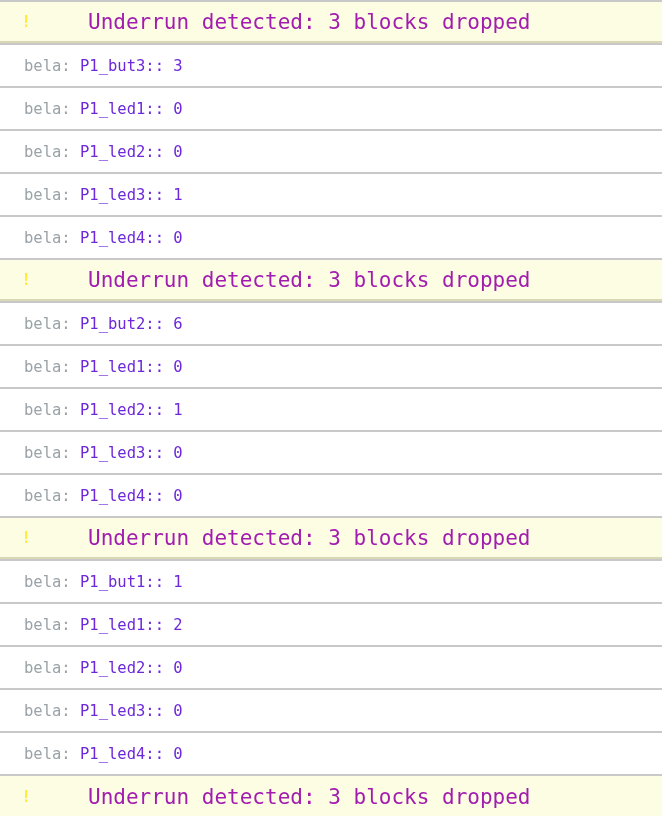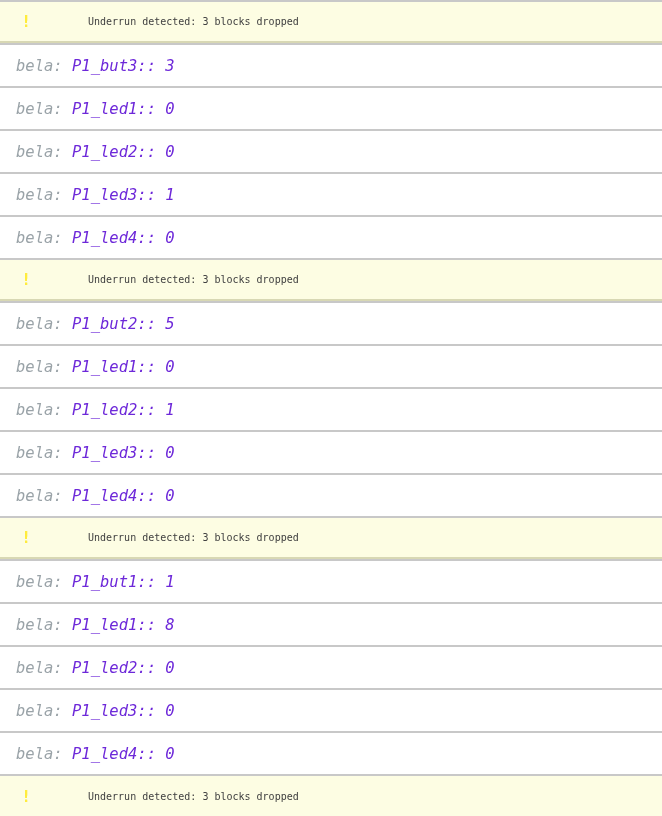--- a/index.html
+++ b/index.html
@@ -30,22 +30,21 @@
     align-items: center;
     border-top: 2px solid #c8c8c8;
     background: #ffffff;
     font-size: 15.5px;
     letter-spacing: 0px;
     white-space: pre;
   }
 
   
   .row-message {
-    padding-left: 16px;
-    font-style: italic;
+    padding-left: 24px;
   }
   .src {
     color: #9aa3a8;
     font-size: 15.5px;
   }
   .msg {
     color: #6d28d9;
     font-size: 15.5px;
   }
 
@@ -60,46 +59,46 @@
   .warn-icon {
     color: #ffec3d;
     font-size: 16px;
     font-weight: bold;
     width: 52px;
     text-align: center;
     flex: 0 0 52px;
     text-shadow: 0 0 0 #ffec3d;
   }
   .warn-text {
-    color: #404040;
-    font-size: 10px;
+    color: #a21caf;
+    font-size: 21px;
     padding-left: 36px;
   }
 
   
   .row:last-child {
     border-bottom: none;
   }
 </style>
 </head>
 <body>
 
 <div id="console-log">
     <div class="row row-warning"><span class="warn-icon">!</span><span class="warn-text">Underrun detected: 3 blocks dropped</span></div>
     <div class="row row-message"><span class="src">bela:</span><span class="src"> </span><span class="msg">P1_but3:: 3</span></div>
     <div class="row row-message"><span class="src">bela:</span><span class="src"> </span><span class="msg">P1_led1:: 0</span></div>
     <div class="row row-message"><span class="src">bela:</span><span class="src"> </span><span class="msg">P1_led2:: 0</span></div>
     <div class="row row-message"><span class="src">bela:</span><span class="src"> </span><span class="msg">P1_led3:: 1</span></div>
     <div class="row row-message"><span class="src">bela:</span><span class="src"> </span><span class="msg">P1_led4:: 0</span></div>
     <div class="row row-warning"><span class="warn-icon">!</span><span class="warn-text">Underrun detected: 3 blocks dropped</span></div>
-    <div class="row row-message"><span class="src">bela:</span><span class="src"> </span><span class="msg">P1_but2:: 5</span></div>
+    <div class="row row-message"><span class="src">bela:</span><span class="src"> </span><span class="msg">P1_but2:: 6</span></div>
     <div class="row row-message"><span class="src">bela:</span><span class="src"> </span><span class="msg">P1_led1:: 0</span></div>
     <div class="row row-message"><span class="src">bela:</span><span class="src"> </span><span class="msg">P1_led2:: 1</span></div>
     <div class="row row-message"><span class="src">bela:</span><span class="src"> </span><span class="msg">P1_led3:: 0</span></div>
     <div class="row row-message"><span class="src">bela:</span><span class="src"> </span><span class="msg">P1_led4:: 0</span></div>
     <div class="row row-warning"><span class="warn-icon">!</span><span class="warn-text">Underrun detected: 3 blocks dropped</span></div>
     <div class="row row-message"><span class="src">bela:</span><span class="src"> </span><span class="msg">P1_but1:: 1</span></div>
-    <div class="row row-message"><span class="src">bela:</span><span class="src"> </span><span class="msg">P1_led1:: 8</span></div>
+    <div class="row row-message"><span class="src">bela:</span><span class="src"> </span><span class="msg">P1_led1:: 2</span></div>
     <div class="row row-message"><span class="src">bela:</span><span class="src"> </span><span class="msg">P1_led2:: 0</span></div>
     <div class="row row-message"><span class="src">bela:</span><span class="src"> </span><span class="msg">P1_led3:: 0</span></div>
     <div class="row row-message"><span class="src">bela:</span><span class="src"> </span><span class="msg">P1_led4:: 0</span></div>
     <div class="row row-warning"><span class="warn-icon">!</span><span class="warn-text">Underrun detected: 3 blocks dropped</span></div>
   </div>
 
 </body></html>

